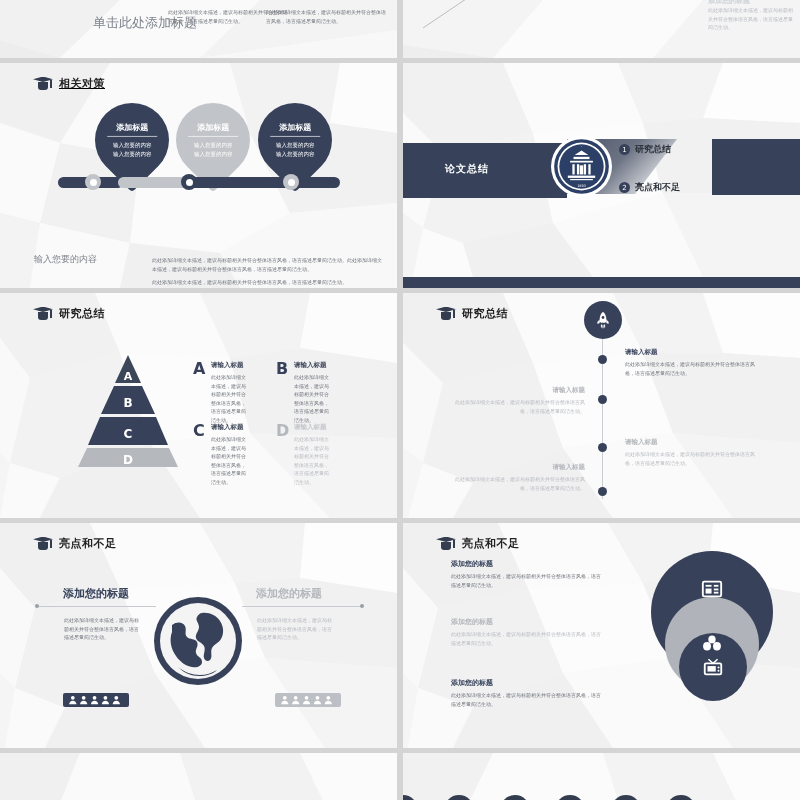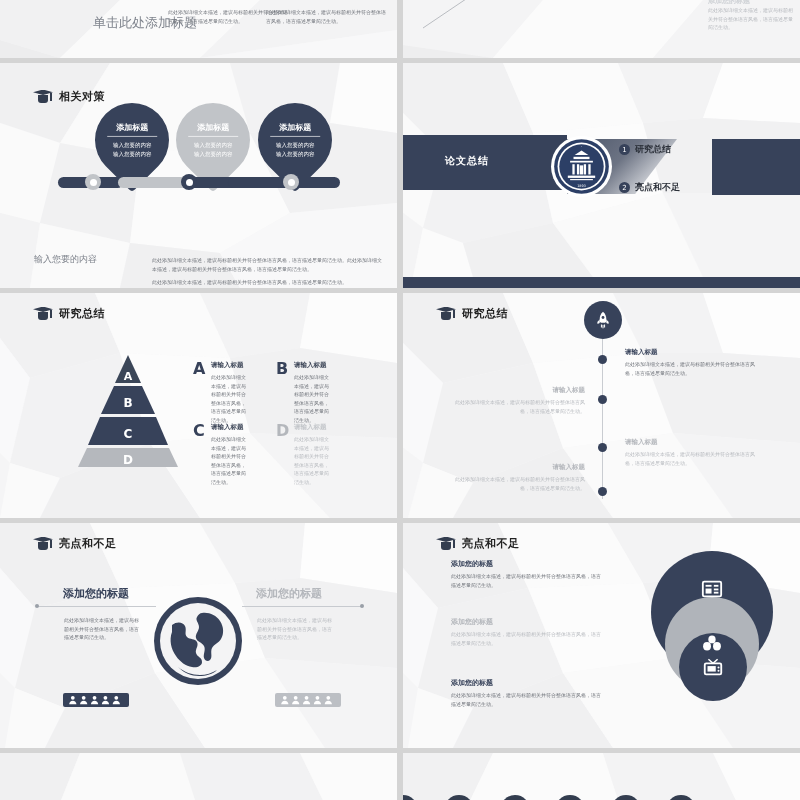--- a/index.html
+++ b/index.html
@@ -74,21 +74,21 @@
   .tl-node {
     position:absolute; width:16px; height:16px; border-radius:50%;
     display:flex; align-items:center; justify-content:center;
   }
   .tl-node i { width:7px; height:7px; border-radius:50%; background:#fff; display:block; }
   .s3-label { position:absolute; left:34px; top:190px; font-size:9px; color:#7d828b; }
   .s3-body  { position:absolute; left:152px; top:193px; width:230px; }
   .s3-body p { margin-bottom:5px; }
 
   
-  .s4-band { position:absolute; left:0; top:72px; width:164px; height:55px; background:#37425a; }
+  .s4-band { position:absolute; left:0; top:80px; width:164px; height:55px; background:#37425a; }
   .s4-band span { position:absolute; left:42px; top:19px; color:#fff; font-size:10px; font-weight:bold; letter-spacing:1px; }
   .s4-wedge {
     position:absolute; left:164px; top:76px; width:110px; height:55px;
     background:linear-gradient(135deg,#4a5468 0%,#6d7484 45%,#c9ccd2 75%,#eceef0 100%);
     clip-path:polygon(0 0,100% 0,62% 100%,0 100%);
   }
   .seal {
     position:absolute; left:148px; top:73px; width:61px; height:61px; border-radius:50%;
     background:#fff; display:flex; align-items:center; justify-content:center;
   }
@@ -198,21 +198,21 @@
         <polygon points="60,80 140,95 130,180 40,160" fill="#f1f1f2"></polygon>
         <polygon points="140,95 250,70 290,150 220,190 130,180" fill="#fbfbfb"></polygon>
         <polygon points="250,70 330,60 397,70 397,140 290,150" fill="#f1f1f2"></polygon>
         <polygon points="0,150 40,160 30,225 0,225" fill="#f3f3f4"></polygon>
         <polygon points="40,160 130,180 120,225 30,225" fill="#fafafa"></polygon>
         <polygon points="130,180 220,190 240,225 120,225" fill="#f0f0f1"></polygon>
         <polygon points="220,190 290,150 397,140 397,225 240,225" fill="#f8f8f9"></polygon>
       </svg>
     </div>
     <div class="content">
-      <div class="sec-head" style="left:33px; top:26px;">
+      <div class="sec-head" style="left:33px; top:13px;text-decoration:underline;">
         <span class="cap">
             <i class="board"></i>
             <i class="cup"></i>
             <i class="tassel"></i>
           </span>
         <span class="sec-title">相关对策</span>
       </div>
 
       <div class="drop" style="left:95px; top:40px; background:#37425a;">
         <div class="drop-in">

